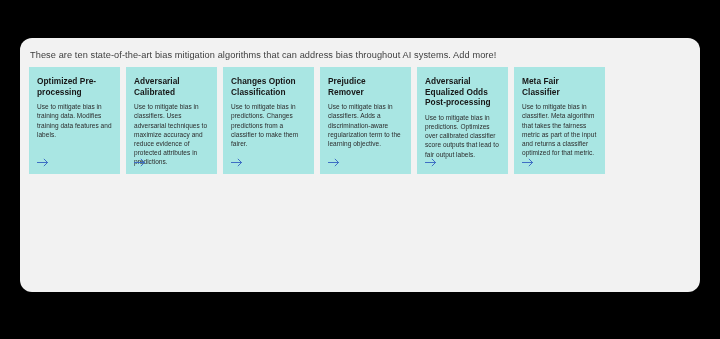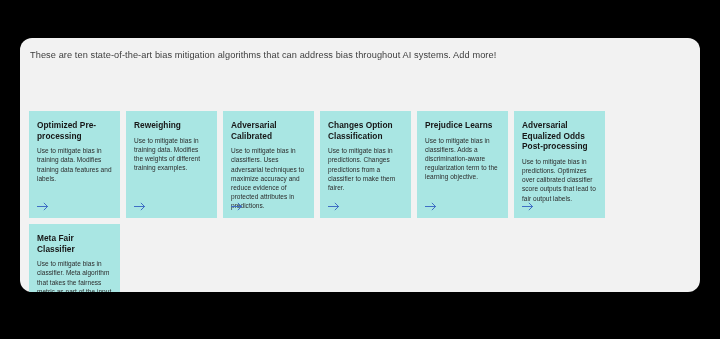--- a/index.html
+++ b/index.html
@@ -50,21 +50,20 @@
 
   
   .grid {
     position: absolute;
     left: 9px;
     top: 29px;
     right: 9px;
     display: flex;
     flex-wrap: wrap;
     gap: 6px 6px;
-    margin-top: 44px;
   }
 
   .card {
     width: 91px;
     min-height: 107px;
     background: #a9e6e3;
     position: relative;
     padding: 9px 8px 0 8px;
     display: flex;
     flex-direction: column;
@@ -115,29 +114,20 @@
       <div class="card">
         <div class="card-title">Optimized Pre-processing</div>
         <div class="card-desc">Use to mitigate bias in training data. Modifies training data features and labels.</div>
         <span class="card-arrow">
           <svg width="12" height="9" viewBox="0 0 12 9" fill="none" xmlns="http://www.w3.org/2000/svg">
             <path d="M0.5 4.5H10.5M7.2 1.2L10.5 4.5L7.2 7.8" stroke="#3f6fc4" stroke-width="1" stroke-linecap="square"></path>
           </svg>
         </span>
       </div>
 
-      <div class="card">
-        <div class="card-title">Reweighing</div>
-        <div class="card-desc">Use to mitigate bias in training data. Modifies the weights of different training examples.</div>
-        <span class="card-arrow">
-          <svg width="12" height="9" viewBox="0 0 12 9" fill="none" xmlns="http://www.w3.org/2000/svg">
-            <path d="M0.5 4.5H10.5M7.2 1.2L10.5 4.5L7.2 7.8" stroke="#3f6fc4" stroke-width="1" stroke-linecap="square"></path>
-          </svg>
-        </span>
-      </div>
 
       <div class="card">
         <div class="card-title">Adversarial Calibrated</div>
         <div class="card-desc">Use to mitigate bias in classifiers. Uses adversarial techniques to maximize accuracy and reduce evidence of protected attributes in predictions.</div>
         <span class="card-arrow">
           <svg width="12" height="9" viewBox="0 0 12 9" fill="none" xmlns="http://www.w3.org/2000/svg">
             <path d="M0.5 4.5H10.5M7.2 1.2L10.5 4.5L7.2 7.8" stroke="#3f6fc4" stroke-width="1" stroke-linecap="square"></path>
           </svg>
         </span>
       </div>
@@ -148,21 +138,21 @@
         <span class="card-arrow">
           <svg width="12" height="9" viewBox="0 0 12 9" fill="none" xmlns="http://www.w3.org/2000/svg">
             <path d="M0.5 4.5H10.5M7.2 1.2L10.5 4.5L7.2 7.8" stroke="#3f6fc4" stroke-width="1" stroke-linecap="square"></path>
           </svg>
         </span>
       </div>
 
 
 
       <div class="card">
-        <div class="card-title">Prejudice Learns</div>
+        <div class="card-title">Prejudice Remover</div>
         <div class="card-desc">Use to mitigate bias in classifiers. Adds a discrimination-aware regularization term to the learning objective.</div>
         <span class="card-arrow">
           <svg width="12" height="9" viewBox="0 0 12 9" fill="none" xmlns="http://www.w3.org/2000/svg">
             <path d="M0.5 4.5H10.5M7.2 1.2L10.5 4.5L7.2 7.8" stroke="#3f6fc4" stroke-width="1" stroke-linecap="square"></path>
           </svg>
         </span>
       </div>
 
       <div class="card card-row2">
         <div class="card-title">Adversarial Equalized Odds Post-processing</div>

